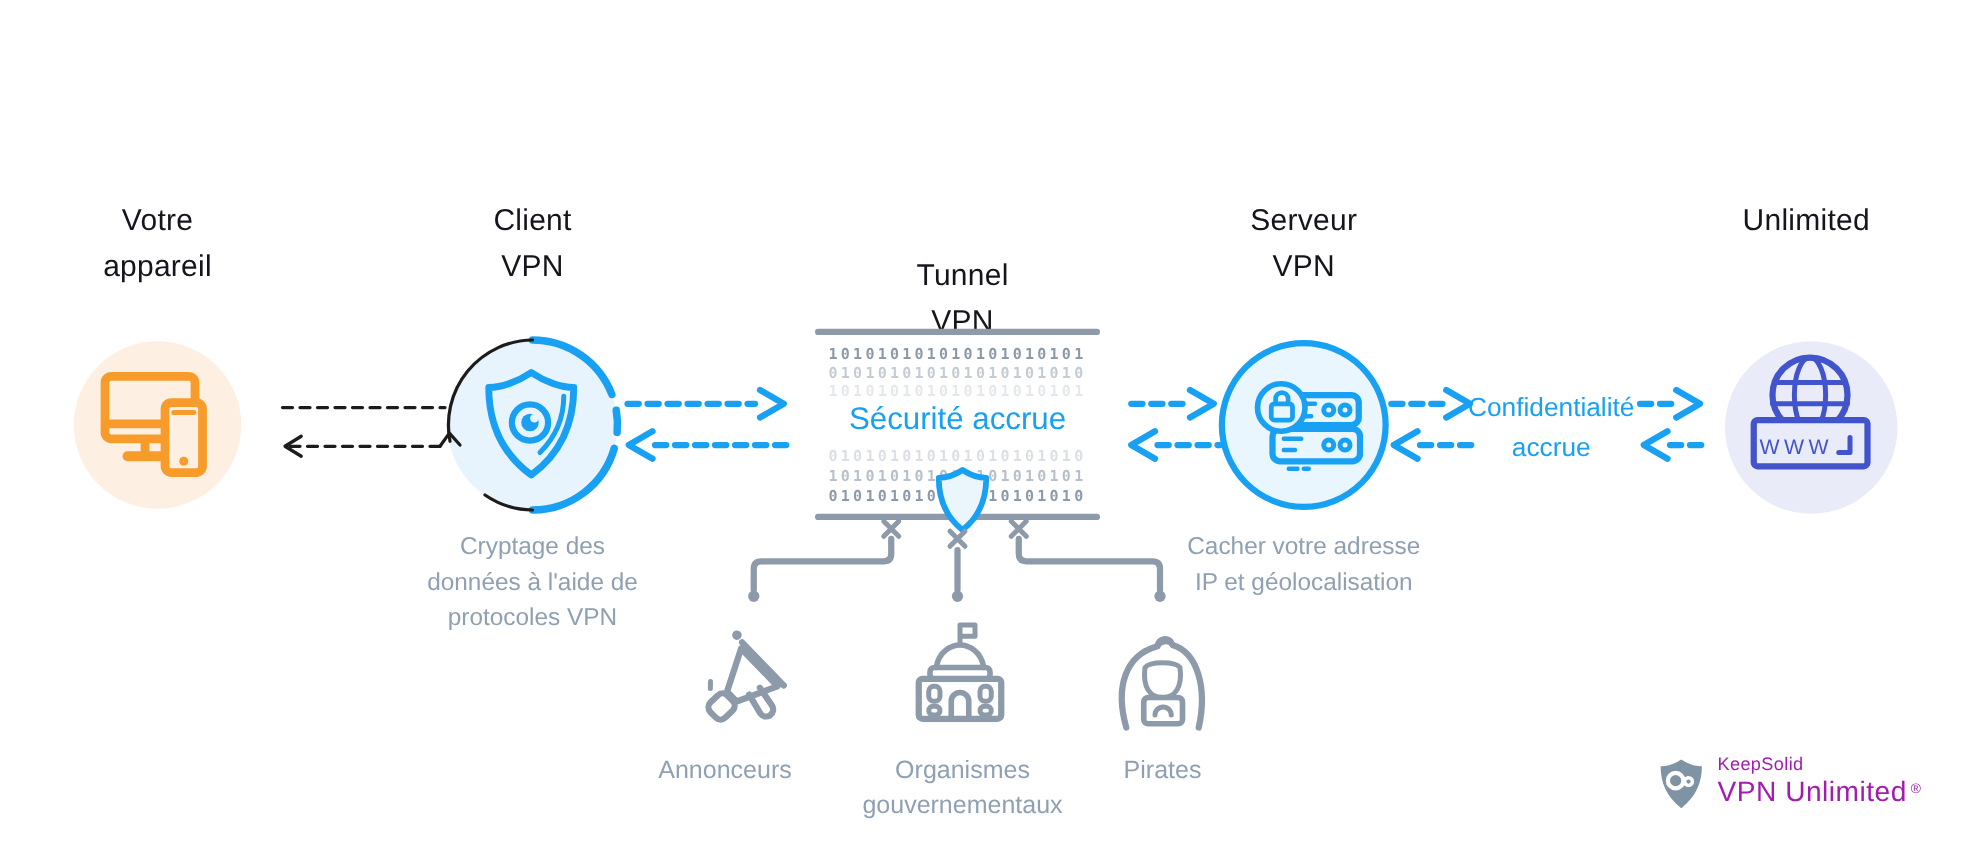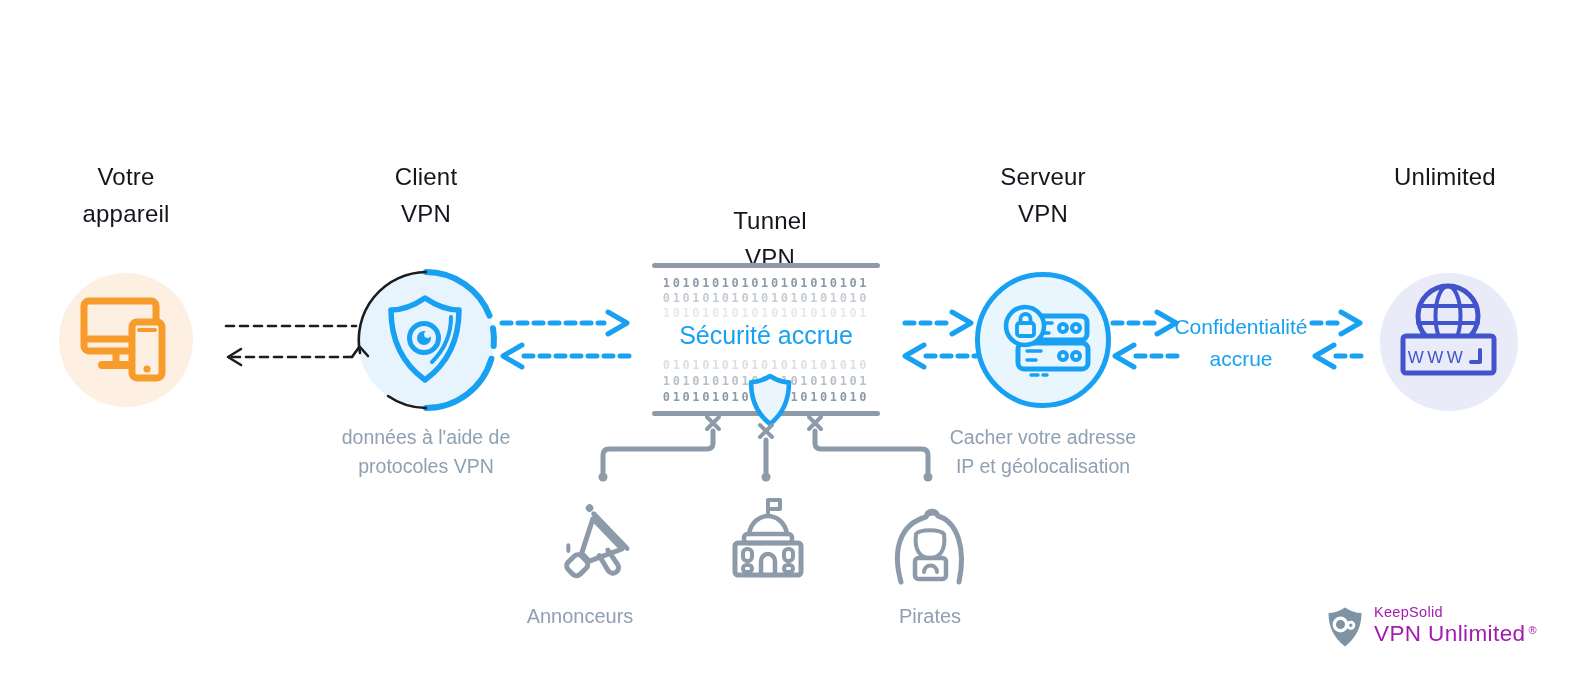--- a/index.html
+++ b/index.html
@@ -82,20 +82,21 @@
 
     <g stroke="#18A0F2" fill="none" stroke-linecap="round" stroke-linejoin="round">
       <path d="M71 30 C82 37.5 95 42 105 42 C105 68 97 93 71 112 C45 93 37 68 37 42 C47 42 60 37.5 71 30 Z" stroke-width="5.5"></path>
       <path d="M97 49 C97 66 91 81 78 94" stroke-width="4"></path>
       <circle cx="70" cy="70" r="14.5" stroke-width="5"></circle>
       <circle cx="70" cy="70" r="7" fill="#18A0F2" stroke="none"></circle>
       <circle cx="73.5" cy="66.5" r="3.4" fill="#E7F4FD" stroke="none"></circle>
     </g>
   </svg>
   <div class="caption" style="left:311px; top:423px; width:230px;">
+    <div>Cryptage des</div>
     <div>données à l'aide de</div>
     <div>protocoles VPN</div>
   </div>
 
   <div class="tunnel">
     <div class="tbar" style="top:0;"></div>
     <div class="brow" style="top:13px; opacity:1;">101010101010101010101</div>
     <div class="brow" style="top:28px; opacity:.5;">010101010101010101010</div>
     <div class="brow" style="top:43px; opacity:.22;">101010101010101010101</div>
     <div class="seclabel">Sécurité accrue</div>
@@ -211,20 +212,24 @@
       <path d="M31 42 C33 29 43 24 50 24 C57 24 67 29 69 42" stroke-width="4.5"></path>
       <rect x="26" y="42" width="48" height="9" rx="3.5" stroke-width="4.5"></rect>
       <rect x="17" y="51" width="66" height="32" rx="3" stroke-width="5"></rect>
       <rect x="25" y="57" width="9" height="12" rx="4" stroke-width="4"></rect>
       <rect x="66" y="57" width="9" height="12" rx="4" stroke-width="4"></rect>
       <rect x="25" y="73" width="9" height="7" rx="3.4" stroke-width="4"></rect>
       <rect x="66" y="73" width="9" height="7" rx="3.4" stroke-width="4"></rect>
       <path d="M43 83 V69 a7 7 0 0 1 14 0 V83" stroke-width="4.5"></path>
     </g>
   </svg>
+  <div class="threat-label" style="left:650px; top:602px;">
+    <div>Organismes</div>
+    <div>gouvernementaux</div>
+  </div>
 
   <svg class="abs" style="left:880px; top:490px;" width="100" height="104" viewBox="0 0 100 104">
     <g stroke="#8D9AA9" fill="none" stroke-linecap="round" stroke-linejoin="round">
       <path d="M21 92 C12 60 20 34 46 27 C47 20 56 19 58 26 C78 32 86 60 79 92" stroke-width="5"></path>
       <path d="M46 27 C49 23 55 22 58 26" stroke-width="4"></path>
       <path d="M36 44 C34 60 40 68 50 68 C60 68 66 60 64 44 C60 39 40 39 36 44 Z" stroke-width="4"></path>
       <rect x="35" y="68" width="31" height="21" rx="3.5" stroke-width="4.5" fill="#ffffff"></rect>
       <path d="M44 82 a6.5 6.5 0 0 1 13 0" stroke-width="4"></path>
     </g>
   </svg>

